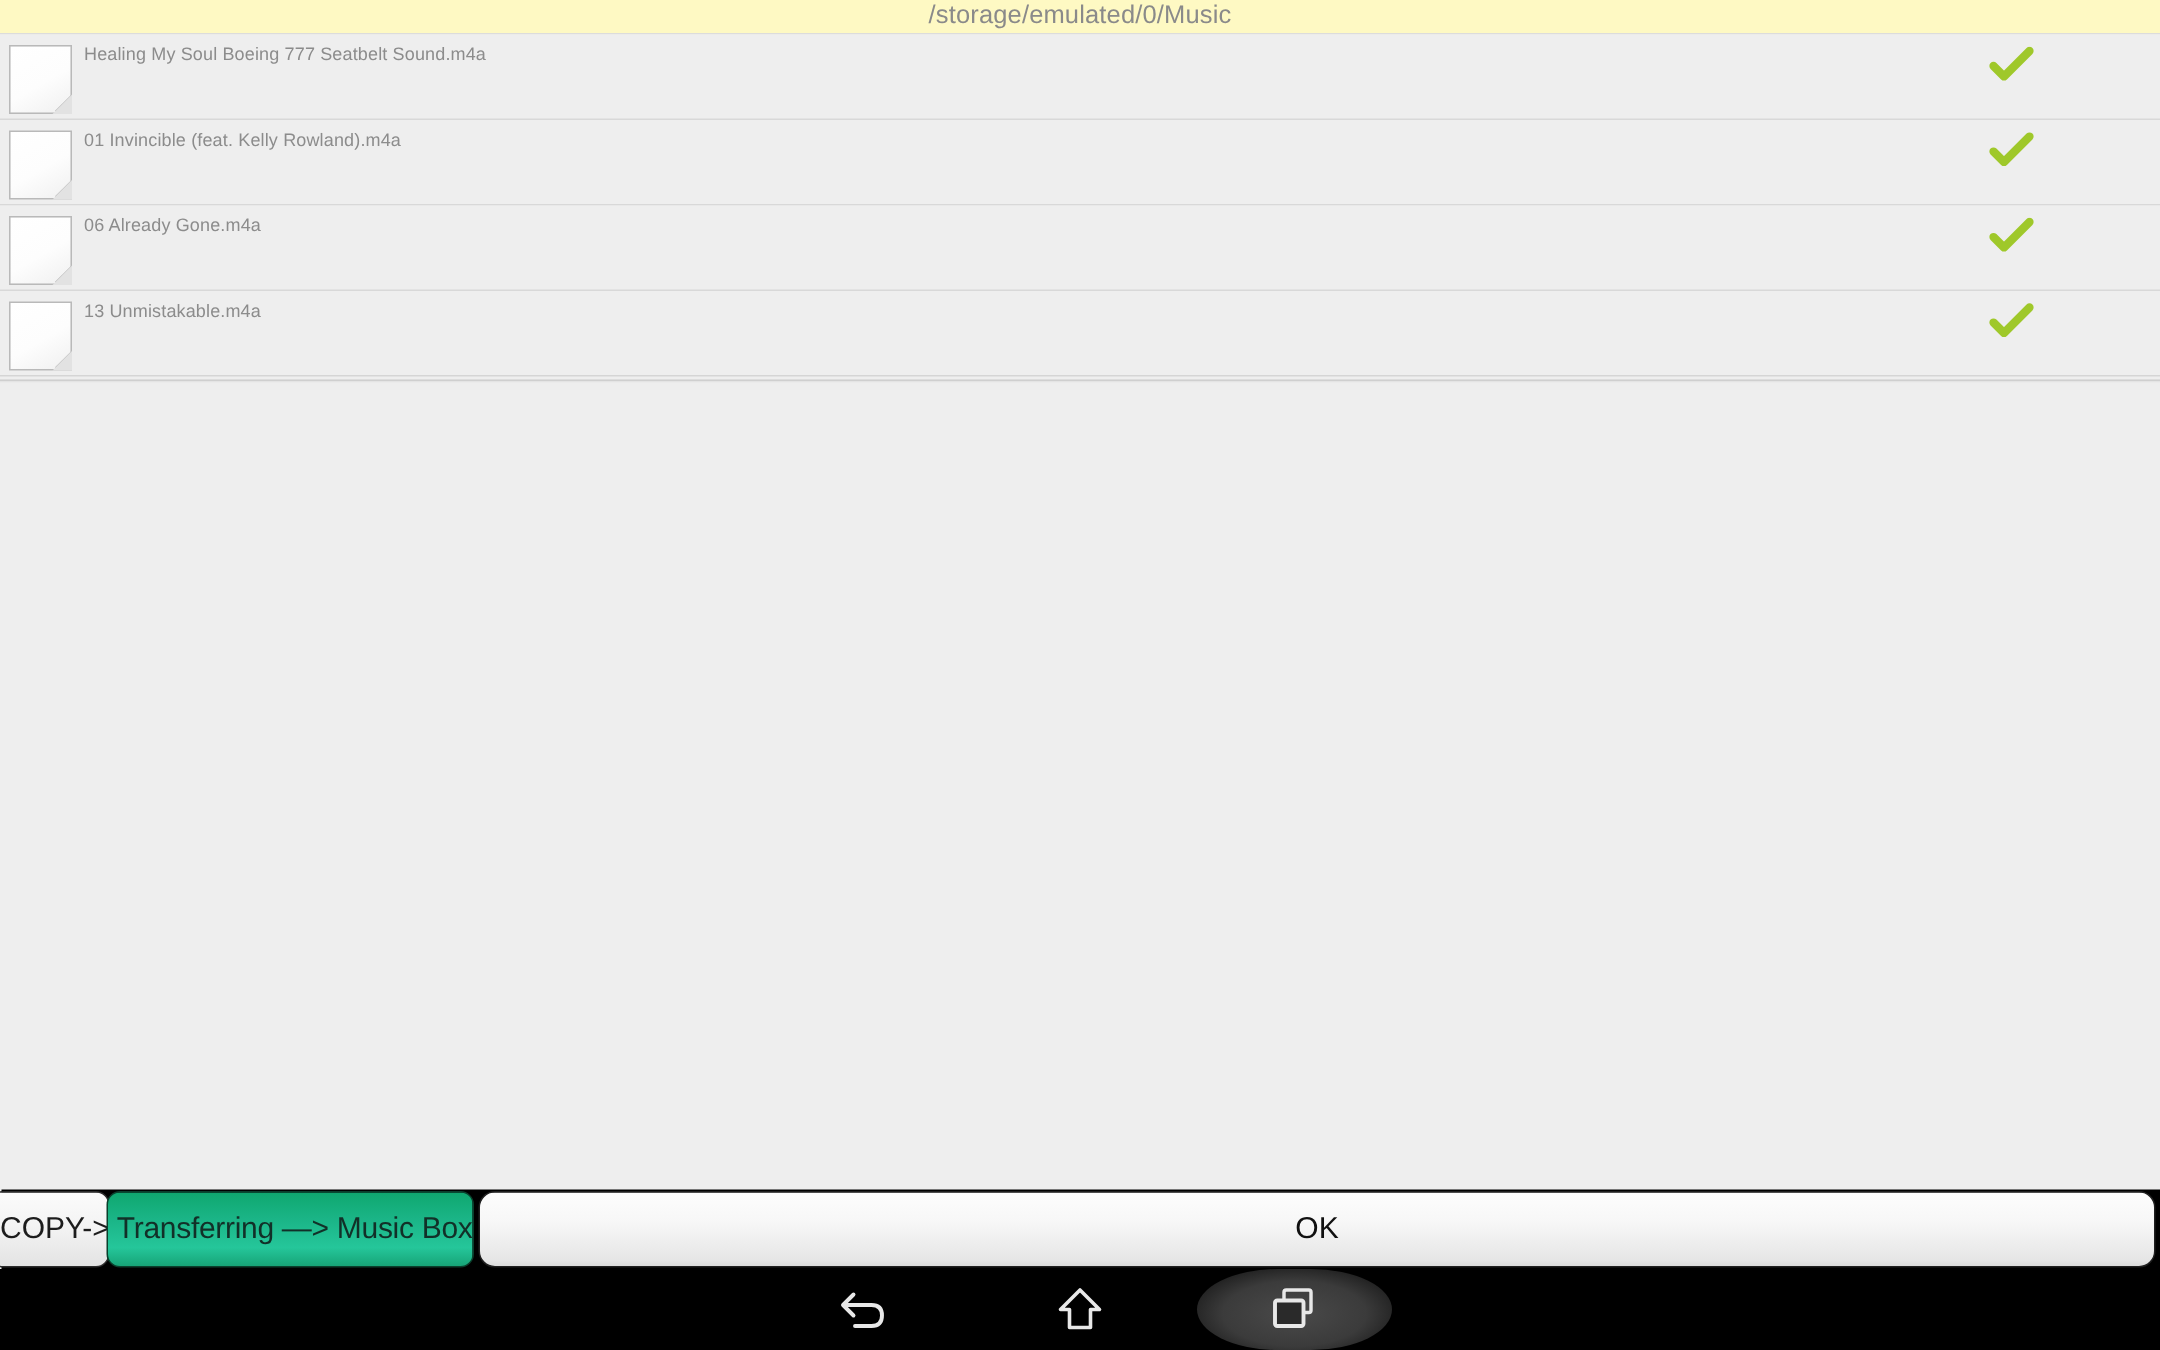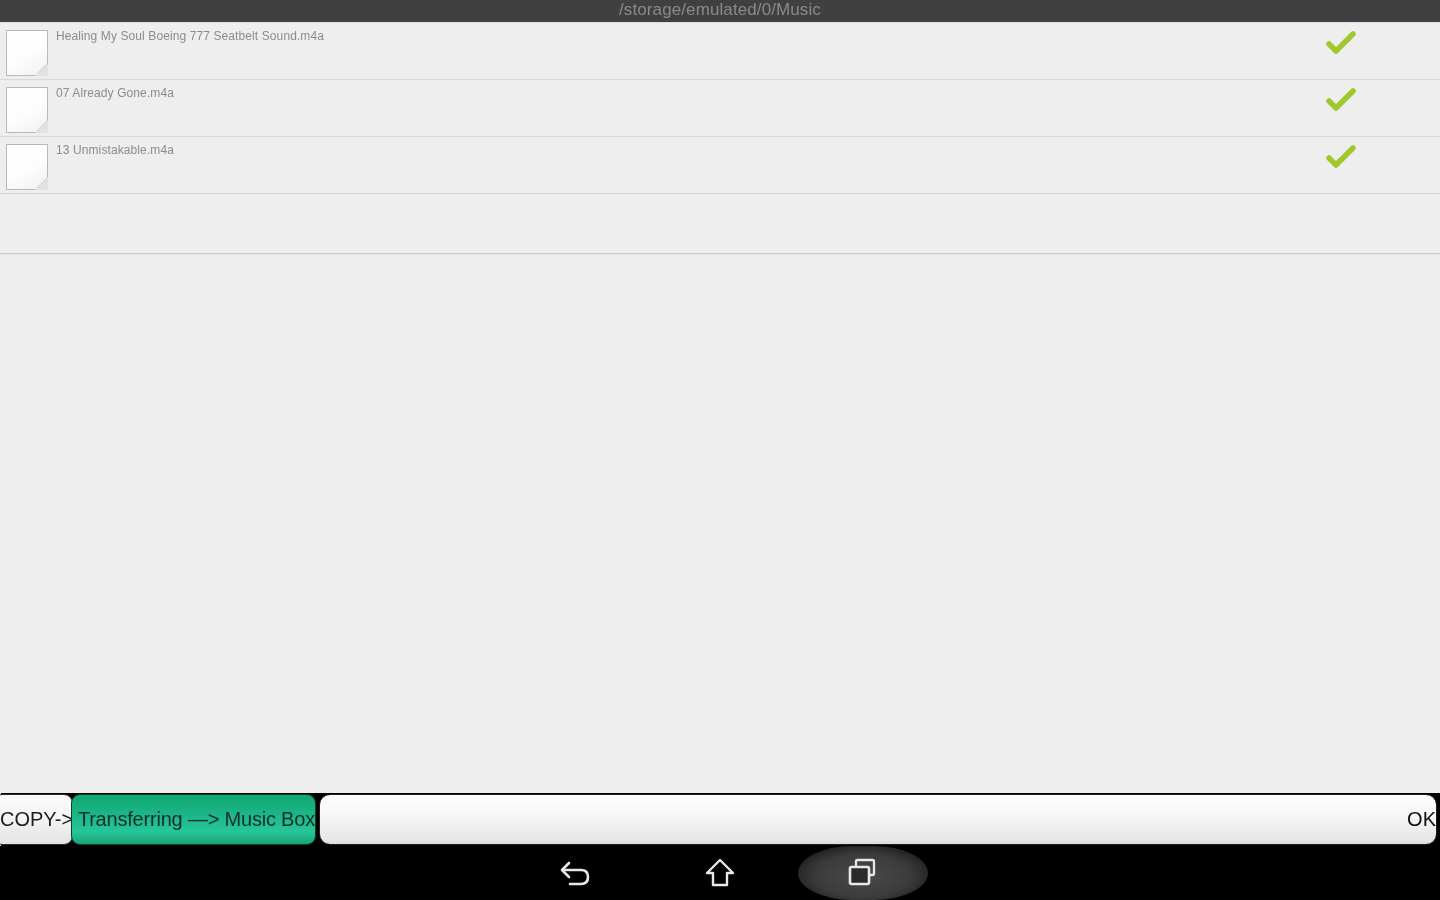--- a/index.html
+++ b/index.html
@@ -20,21 +20,21 @@
     overflow: hidden;
   }
 
   
   #path-bar {
     position: absolute;
     left: 0;
     top: 0;
     width: 1440px;
     height: 23px;
-    background: #404040;
+    background: #fef9c3;
     border-bottom: 1px solid #dcdcdc;
     box-sizing: border-box;
   }
   #path-text {
     position: absolute;
     left: 0;
     top: -2px;
     width: 1440px;
     text-align: center;
     font-size: 17px;
@@ -156,21 +156,21 @@
   }
 
   .btn {
     position: absolute;
     box-sizing: border-box;
     border: 1px solid #2b2b2b;
     border-radius: 9px;
     font-size: 20px;
     color: #1d1d1d;
     line-height: 49px;
-    text-align: right;
+    text-align: center;
     white-space: nowrap;
     overflow: hidden;
   }
 
   #btn-copy {
     left: -8px;
     top: 1px;
     width: 80px;
     height: 51px;
     background: linear-gradient(180deg, #fbfbfb 0%, #f4f4f4 45%, #e3e3e3 100%);
@@ -254,41 +254,54 @@
         <div class="fold"></div>
       </div>
       <div class="file-name">Healing My Soul Boeing 777 Seatbelt Sound.m4a</div>
       <div class="file-check">
         <svg width="30" height="26" viewBox="0 0 30 26">
           <path d="M3 13 L10 20 L27 3" stroke="#9fc82a" stroke-width="5.5" fill="none" stroke-linecap="round" stroke-linejoin="round"></path>
         </svg>
       </div>
     </div>
 
-
     <div class="file-row">
       <div class="file-icon">
         <div class="doc"></div>
         <div class="fold-line"></div>
         <div class="fold"></div>
       </div>
-      <div class="file-name">07 Already Gone.m4a</div>
+      <div class="file-name">01 Invincible (feat. Kelly Rowland).m4a</div>
       <div class="file-check">
         <svg width="30" height="26" viewBox="0 0 30 26">
           <path d="M3 13 L10 20 L27 3" stroke="#9fc82a" stroke-width="5.5" fill="none" stroke-linecap="round" stroke-linejoin="round"></path>
         </svg>
       </div>
     </div>
 
     <div class="file-row">
       <div class="file-icon">
         <div class="doc"></div>
         <div class="fold-line"></div>
         <div class="fold"></div>
       </div>
+      <div class="file-name">06 Already Gone.m4a</div>
+      <div class="file-check">
+        <svg width="30" height="26" viewBox="0 0 30 26">
+          <path d="M3 13 L10 20 L27 3" stroke="#9fc82a" stroke-width="5.5" fill="none" stroke-linecap="round" stroke-linejoin="round"></path>
+        </svg>
+      </div>
+    </div>
+
+    <div class="file-row">
+      <div class="file-icon">
+        <div class="doc"></div>
+        <div class="fold-line"></div>
+        <div class="fold"></div>
+      </div>
       <div class="file-name">13 Unmistakable.m4a</div>
       <div class="file-check">
         <svg width="30" height="26" viewBox="0 0 30 26">
           <path d="M3 13 L10 20 L27 3" stroke="#9fc82a" stroke-width="5.5" fill="none" stroke-linecap="round" stroke-linejoin="round"></path>
         </svg>
       </div>
     </div>
 
   </div>
 

